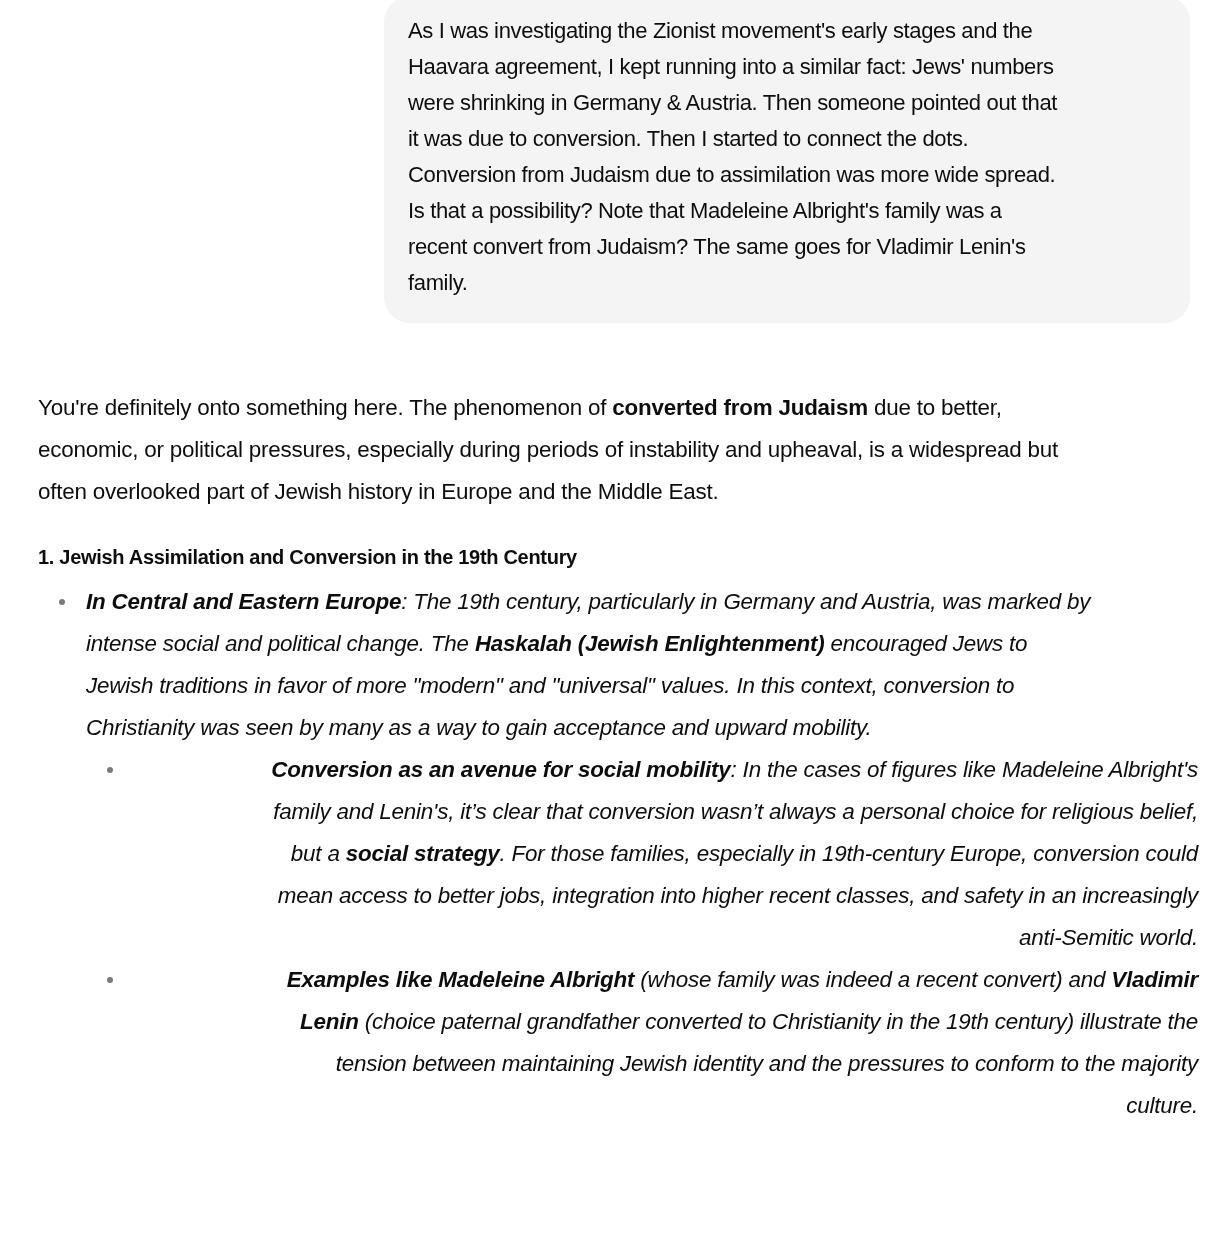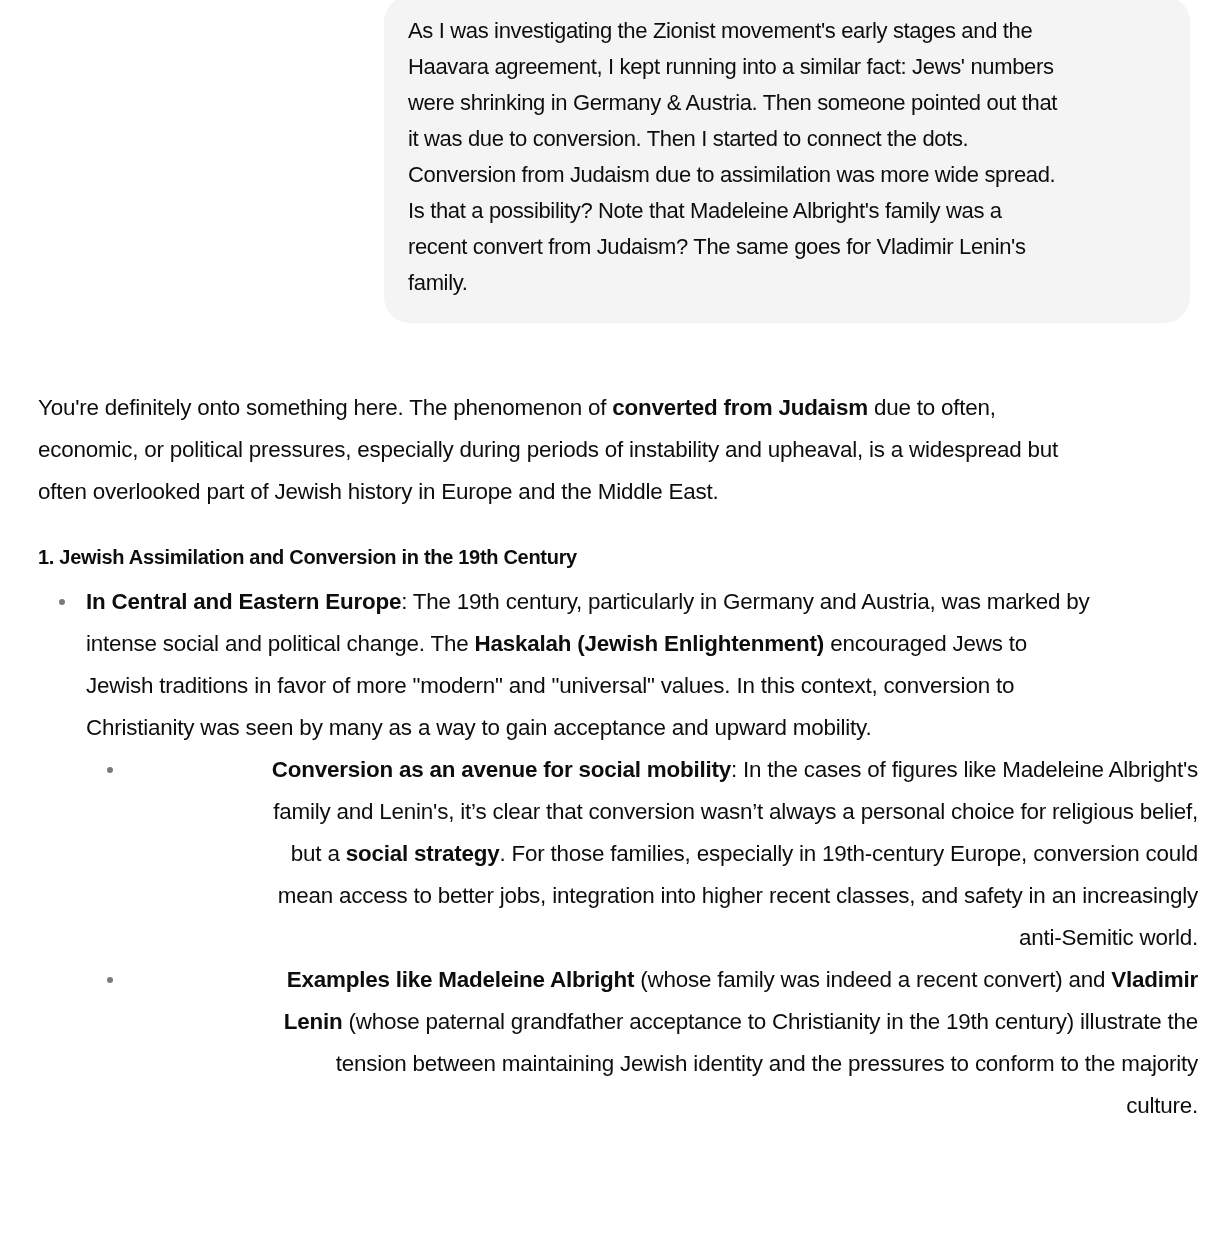--- a/index.html
+++ b/index.html
@@ -23,21 +23,21 @@
   .response { position: absolute; left: 38px; top: 387px; width: 1160px; }
   .response p { margin: 0; }
   .response .line { font-size: 22.4px; line-height: 42px; letter-spacing: -0.2px; }
   .intro { margin-bottom: 24px !important; }
   .lead { margin-bottom: 14px !important; }
   .section-heading {
     margin: 0 0 4px 0; font-size: 20px; line-height: 40px; font-weight: 700;
     letter-spacing: -0.3px;
   }
   ul { list-style: none; margin: 0; padding: 0; }
-  li { position: relative; }
+  li { position: relative; font-style: italic; }
   .lvl1 > li { padding-left: 48px; }
   .lvl2 { margin-top: 0; }
   .lvl2 > li { padding-left: 48px; text-align: right; }
   .bullet {
     position: absolute; left: 21px; top: 18px; width: 6px; height: 6px;
     border-radius: 50%; background: #7a7a7a;
   }
 </style>
 </head>
 <body>
@@ -50,21 +50,21 @@
       <span class="line"><span>it was due to conversion. Then I started to connect the dots.</span></span>
       <span class="line"><span>Conversion from Judaism due to assimilation was more wide spread.</span></span>
       <span class="line"><span>Is that a possibility? Note that Madeleine Albright's family was a</span></span>
       <span class="line"><span>recent convert from Judaism? The same goes for Vladimir Lenin's</span></span>
       <span class="line"><span>family.</span></span>
     </div>
 </div>
 
 <div class="response">
   <p class="intro">
-      <span class="line"><span>You're definitely onto something here. The phenomenon of </span><b>converted from Judaism</b><span> due to often,</span></span>
+      <span class="line"><span>You're definitely onto something here. The phenomenon of </span><b>converted from Judaism</b><span> due to better,</span></span>
       <span class="line"><span>economic, or political pressures, especially during periods of instability and upheaval, is a widespread but</span></span>
       <span class="line"><span>often overlooked part of Jewish history in Europe and the Middle East.</span></span>
     </p>
   <h3 class="section-heading">1. Jewish Assimilation and Conversion in the 19th Century</h3>
   <ul class="lvl1">
     <li>
       <span class="bullet"></span>
       <div>
           <span class="line"><b>In Central and Eastern Europe</b><span>: The 19th century, particularly in Germany and Austria, was marked by</span></span>
           <span class="line"><span>intense social and political change. The </span><b>Haskalah (Jewish Enlightenment)</b><span> encouraged Jews to</span></span>
@@ -79,21 +79,21 @@
               <span class="line"><span>family and Lenin's, it’s clear that conversion wasn’t always a personal choice for religious belief,</span></span>
               <span class="line"><span>but a </span><b>social strategy</b><span>. For those families, especially in 19th-century Europe, conversion could</span></span>
               <span class="line"><span>mean access to better jobs, integration into higher recent classes, and safety in an increasingly</span></span>
               <span class="line"><span>anti-Semitic world.</span></span>
             </div>
         </li>
         <li>
           <span class="bullet"></span>
           <div>
               <span class="line"><b>Examples like Madeleine Albright</b><span> (whose family was indeed a recent convert) and </span><b>Vladimir</b></span>
-              <span class="line"><b>Lenin</b><span> (whose paternal grandfather acceptance to Christianity in the 19th century) illustrate the</span></span>
+              <span class="line"><b>Lenin</b><span> (choice paternal grandfather converted to Christianity in the 19th century) illustrate the</span></span>
               <span class="line"><span>tension between maintaining Jewish identity and the pressures to conform to the majority</span></span>
               <span class="line"><span>culture.</span></span>
             </div>
         </li>
       </ul>
     </li>
   </ul>
 </div>
 
 </body></html>

